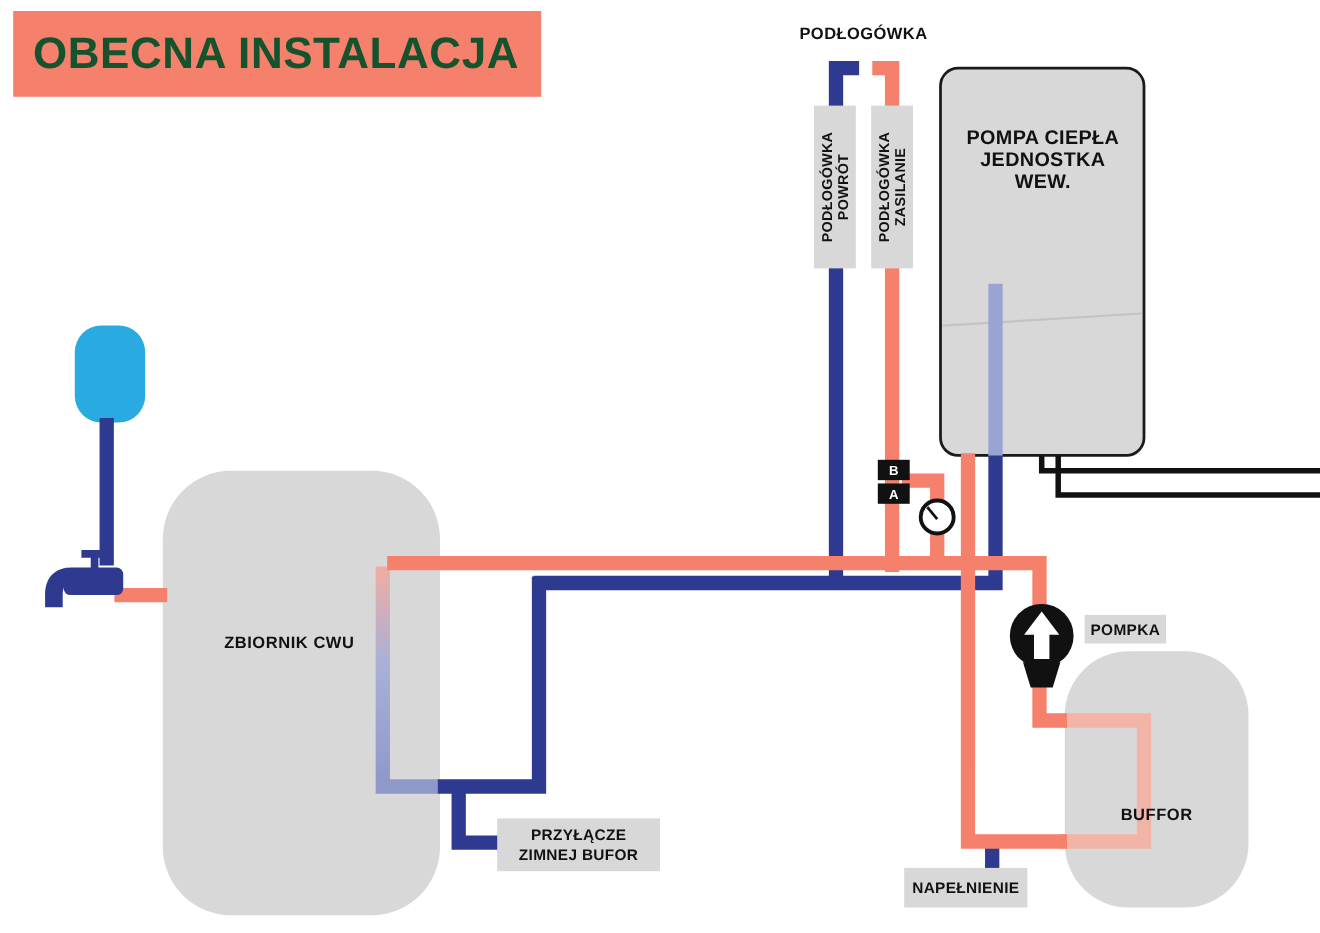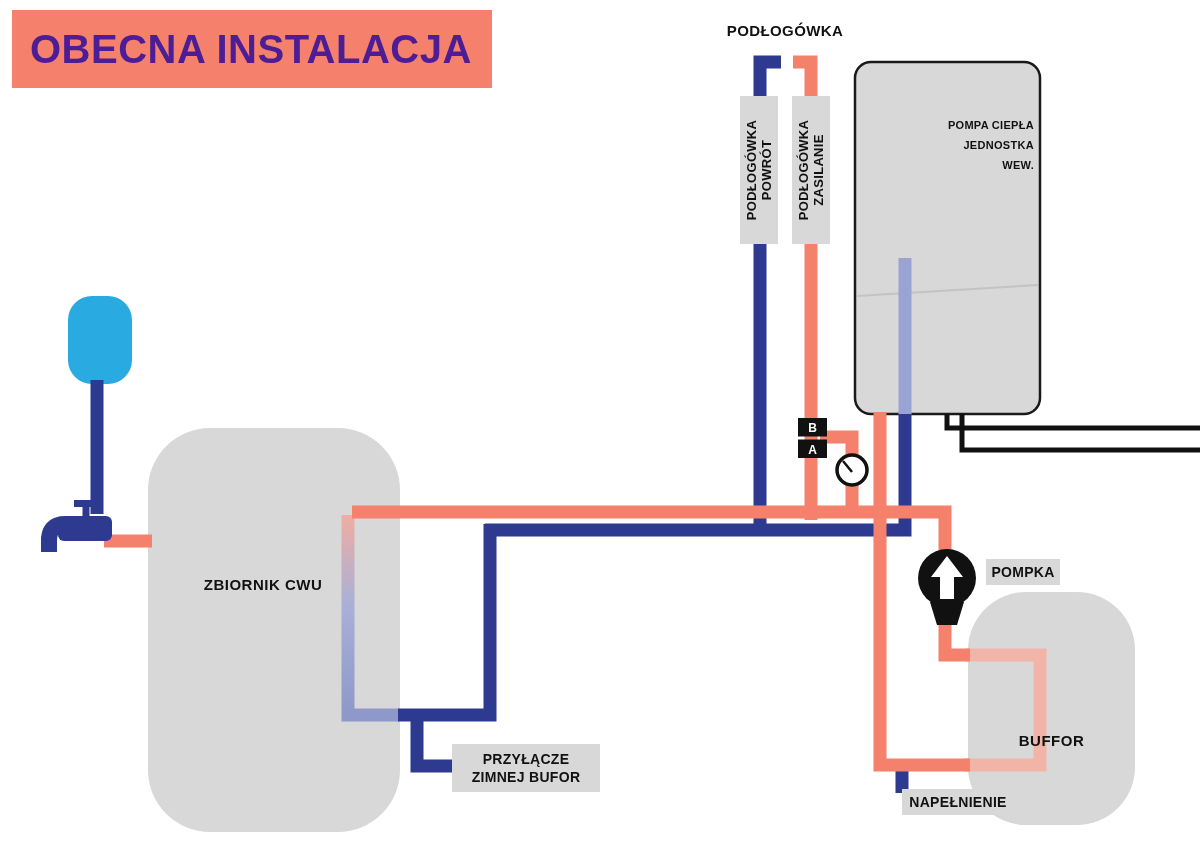--- a/index.html
+++ b/index.html
@@ -2,48 +2,48 @@
 <html><head>
 <meta charset="utf-8">
 <style>
   * { margin:0; padding:0; box-sizing:border-box; }
   html,body { background:#ffffff; font-family:"Liberation Sans", sans-serif; color:#111; }
   .canvas { position:relative; width:1200px; height:848px; background:#ffffff; overflow:hidden; }
   svg.layer { position:absolute; left:0; top:0; }
 
   .banner { position:absolute; left:12px; top:10px; width:480px; height:78px;
             background:#F5806B; display:flex; align-items:center; padding-left:18px; }
-  .banner span { font-size:40px; font-weight:700; letter-spacing:.5px; color:#4c1d95; }
+  .banner span { font-size:40px; font-weight:700; letter-spacing:.5px; color:#14532d; }
 
   .subtitle { position:absolute; left:25px; top:106px; font-size:23px; font-weight:700; letter-spacing:.3px; }
 
   .heading-top { position:absolute; left:700px; top:22px; width:170px; text-align:center;
                  font-size:15px; font-weight:700; letter-spacing:.4px; }
 
   .vlabel { position:absolute; width:148px; height:38px; background:#D8D8D8;
             transform:rotate(-90deg); display:flex; flex-direction:column;
             align-items:center; justify-content:center;
             font-size:13px; font-weight:700; line-height:15px; letter-spacing:.3px; text-align:center; }
   .vlabel.return { left:685px; top:151px; }
   .vlabel.supply { left:737px; top:151px; }
 
-  .hp-label { position:absolute; left:862px; top:115px; width:172px; text-align:right;
-              font-size:11px; font-weight:700; line-height:20px; letter-spacing:.3px; }
+  .hp-label { position:absolute; left:862px; top:115px; width:172px; text-align:center;
+              font-size:18px; font-weight:700; line-height:20px; letter-spacing:.3px; }
 
   .tank-label { position:absolute; left:148px; top:576px; width:230px; text-align:center;
                 font-size:15px; font-weight:700; letter-spacing:.5px; }
   .buffer-label { position:absolute; left:968px; top:705px; width:167px; text-align:center;
                   font-size:15px; font-weight:700; letter-spacing:.5px;margin-top:27px; }
 
   .graybox { position:absolute; background:#D8D8D8; display:flex; flex-direction:column;
              align-items:center; justify-content:center; font-size:14px; font-weight:700;
              line-height:18px; text-align:center; letter-spacing:.3px; }
   .coldwater { left:452px; top:744px; width:148px; height:48px; }
   .pompka { left:986px; top:559px; width:74px; height:26px; }
-  .napelnienie { left:902px; top:789px; width:112px; height:26px; }
+  .napelnienie { left:822px; top:789px; width:112px; height:36px; }
 
   svg text.valve-letter { font-family:"Liberation Sans", sans-serif; font-size:12px; font-weight:700; fill:#ffffff; }
 </style>
 </head>
 <body>
 
 <div class="canvas">
 
   <svg class="layer" width="1200" height="848" viewBox="0 0 1200 848">
     <defs>

